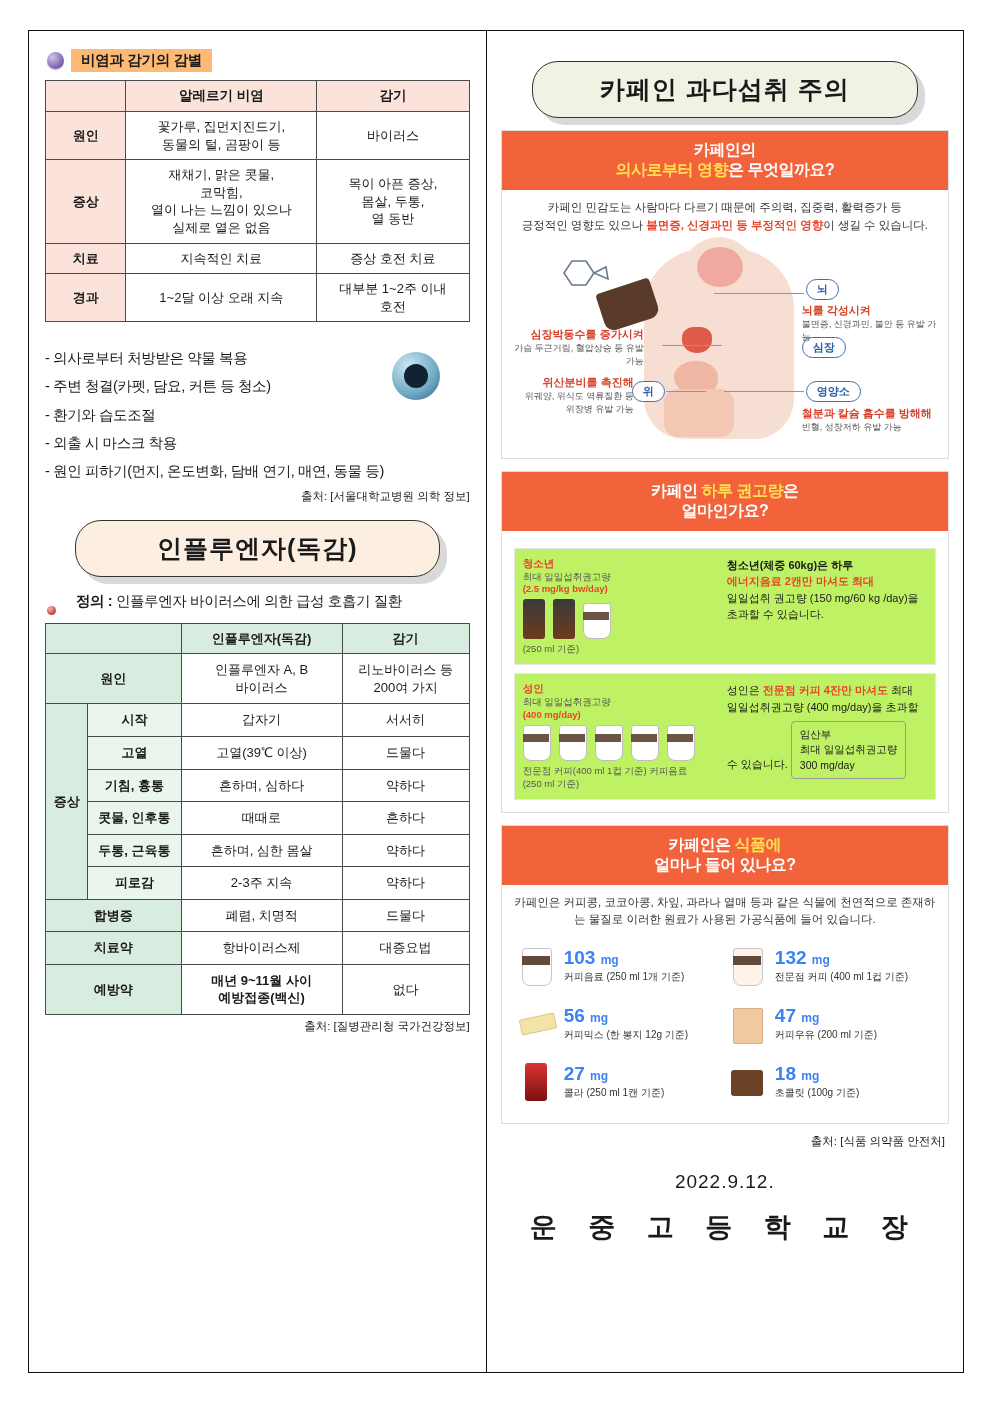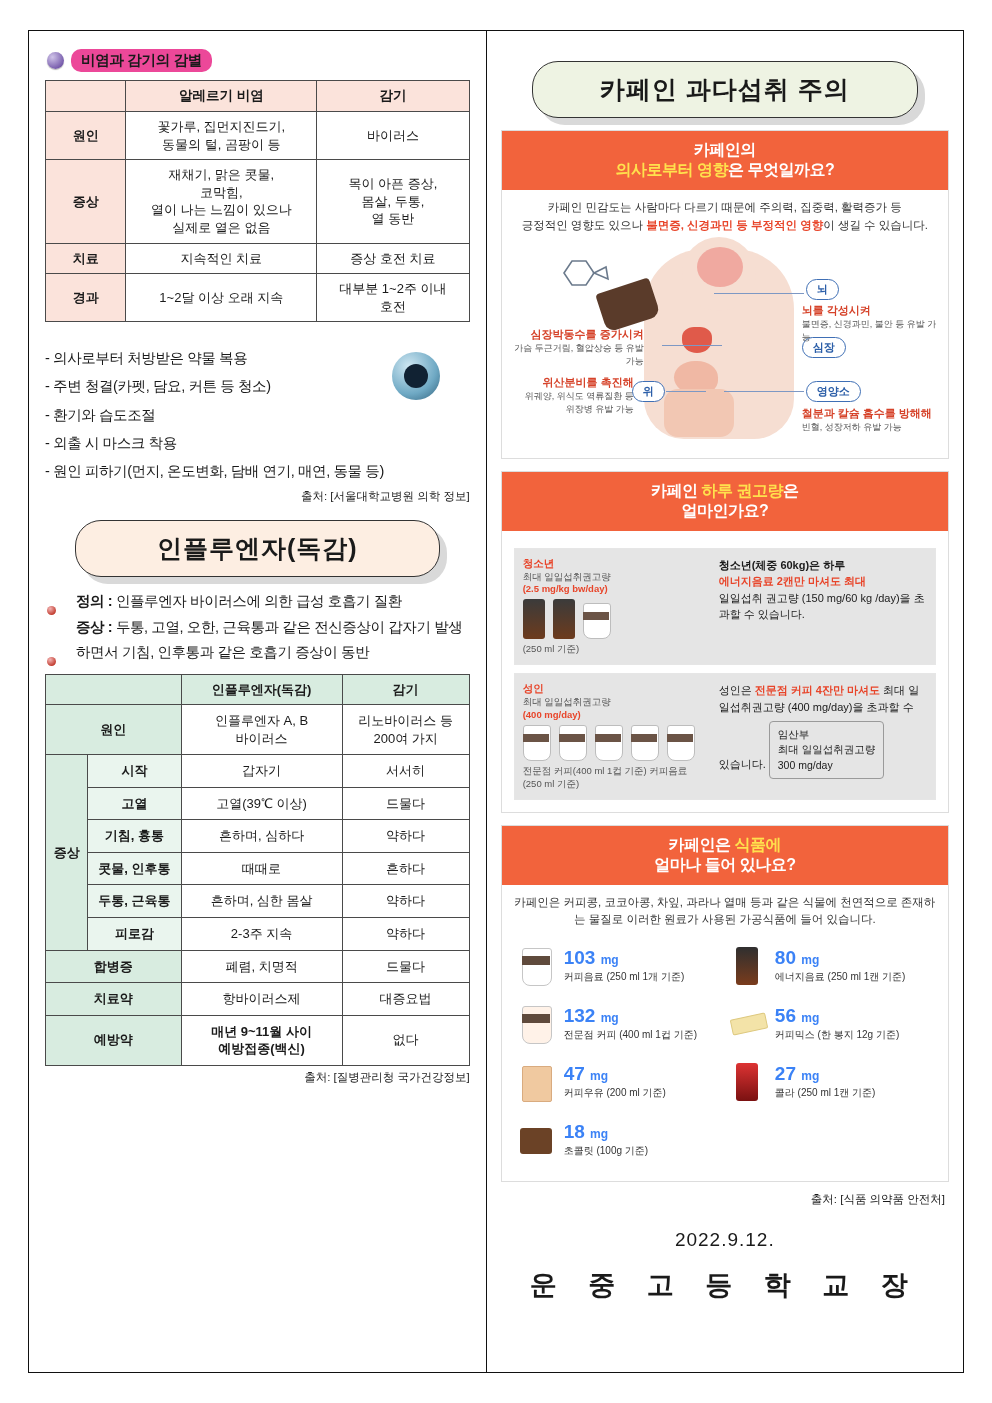--- a/index.html
+++ b/index.html
@@ -5,21 +5,21 @@
   html,body{margin:0;padding:0;background:#ffffff;}
   body{width:992px;height:1403px;font-family:"Liberation Sans",sans-serif;color:#1a1a1a;}
   .page{position:relative;width:992px;height:1403px;box-sizing:border-box;padding:30px 28px;}
   .frame{position:relative;width:100%;height:100%;border:1.5px solid #111;box-sizing:border-box;display:flex;}
   .col-left{width:49%;box-sizing:border-box;border-right:1.5px solid #111;padding:18px 16px 10px 16px;}
   .col-right{width:51%;box-sizing:border-box;padding:14px 14px 10px 14px;}
 
   
   .sec-head{display:flex;align-items:center;gap:7px;margin:0 0 8px 2px;}
   .ball{width:17px;height:17px;border-radius:50%;background:radial-gradient(circle at 32% 30%,#cfc3e8,#7a5fae 70%,#4e3780);box-shadow:0 1px 1px rgba(0,0,0,.3);flex:none;}
-  .sec-title{font-size:14.5px;font-weight:bold;background:#ec4899;padding:2px 10px;border-radius:10px;letter-spacing:-.3px;}
+  .sec-title{font-size:14.5px;font-weight:bold;background:#fdba74;padding:2px 10px;border-radius:0;letter-spacing:-.3px;}
 
   table{border-collapse:collapse;width:100%;font-size:13px;}
   table td,table th{border:1px solid #4a4a4a;text-align:center;padding:6px 4px;line-height:1.35;}
 
   
   .t-rhin th{background:#fbe3db;font-weight:bold;font-size:13.5px;}
   .t-rhin td.rowhead{background:#fbe3db;font-weight:bold;}
   .t-rhin td{font-size:13px;}
   .t-rhin col.c1{width:19%}
   .t-rhin col.c2{width:45%}
@@ -69,21 +69,21 @@
   .heartsh{position:absolute;left:168px;top:86px;width:30px;height:26px;background:#e05a4a;border-radius:40% 40% 50% 50%;}
   .stomach{position:absolute;left:160px;top:120px;width:44px;height:34px;background:#f0b8a4;border-radius:50% 50% 45% 55%;}
   .intest{position:absolute;left:150px;top:148px;width:70px;height:48px;background:#f2c7b3;border-radius:14px;}
   .molecule{position:absolute;left:40px;top:8px;width:60px;height:48px;}
   .lab{position:absolute;font-size:10px;line-height:1.4;}
   .lab .t{font-weight:bold;color:#d6432a;font-size:11px;}
   .lab .s{color:#555;font-size:9px;}
   .pillbox{position:absolute;border:1px solid #3f6fb5;border-radius:13px;background:#fff;color:#2b5ea8;font-weight:bold;font-size:11px;padding:2px 10px;}
   .line{position:absolute;background:#7d98c4;height:1px;}
   .amtbox{border:1px solid #9a9a9a;border-radius:4px;padding:5px 8px;font-size:10.5px;line-height:1.45;display:inline-block;margin-top:6px;}
-  .grp{display:flex;gap:16px;align-items:flex-start;border:1px solid #e6e6e6;padding:8px;margin-top:8px;background:#e5e5e5;}
+  .grp{display:flex;gap:24px;align-items:flex-start;border:1px solid #e6e6e6;padding:8px;margin-top:8px;background:#bef264;}
   .grp .left{width:180px;}
   .grp .right{flex:1;font-size:11px;line-height:1.5;}
   .caplabel{font-size:10.5px;font-weight:bold;color:#e8452a;}
   .capsub{font-size:9.5px;color:#555;line-height:1.35;}
   .capnum{font-size:9.5px;color:#e8452a;font-weight:bold;}
   .cups-row{display:flex;align-items:flex-end;gap:8px;margin-top:5px;}
   .minicup{width:26px;height:34px;background:#fff;border:1.5px solid #bdbdbd;border-radius:3px 3px 8px 8px;position:relative;}
   .minicup:after{content:"";position:absolute;left:-1px;top:8px;width:100%;height:8px;background:#6b5446;}
   .minican{width:22px;height:40px;background:linear-gradient(#3b3b3b,#6d3b1d);border-radius:3px;}
 
@@ -181,25 +181,20 @@
       <div class="shadow"></div>
       <div class="body">인플루엔자(독감)</div>
     </div>
 
     <div class="deflines">
       <div class="row">
         <span class="dot"></span>
         <div><b>정의 :</b>
         <span>인플루엔자 바이러스에 의한 급성 호흡기 질환</span></div>
       </div>
-      <div class="row">
-        <span class="dot"></span>
-        <div><b>증상 :</b>
-        <span>두통, 고열, 오한, 근육통과 같은 전신증상이 갑자기 발생하면서 기침, 인후통과 같은 호흡기 증상이 동반</span></div>
-      </div>
     </div>
 
     <table class="t-flu">
       <colgroup>
             <col class="c1">
             <col class="c2">
             <col class="c3">
             <col class="c4">
           </colgroup>
       <tbody>
@@ -389,29 +384,20 @@
           <div class="amt-item">
             <div class="amt-icon">
                   <div class="ai-cup"></div>
                 </div>
             <div class="amt-txt">
               <div class="n"><span style="font-size:19px">103</span> <span>mg</span></div>
               <div class="l">커피음료 (250 ml 1개 기준)</div>
             </div>
           </div>
 
-          <div class="amt-item">
-            <div class="amt-icon">
-                  <div class="ai-can"></div>
-                </div>
-            <div class="amt-txt">
-              <div class="n"><span style="font-size:19px">80</span> <span>mg</span></div>
-              <div class="l">에너지음료 (250 ml 1캔 기준)</div>
-            </div>
-          </div>
 
           <div class="amt-item">
             <div class="amt-icon">
                   <div class="ai-cup" style="background:#fff2e8"></div>
                 </div>
             <div class="amt-txt">
               <div class="n"><span style="font-size:19px">132</span> <span>mg</span></div>
               <div class="l">전문점 커피 (400 ml 1컵 기준)</div>
             </div>
           </div>

